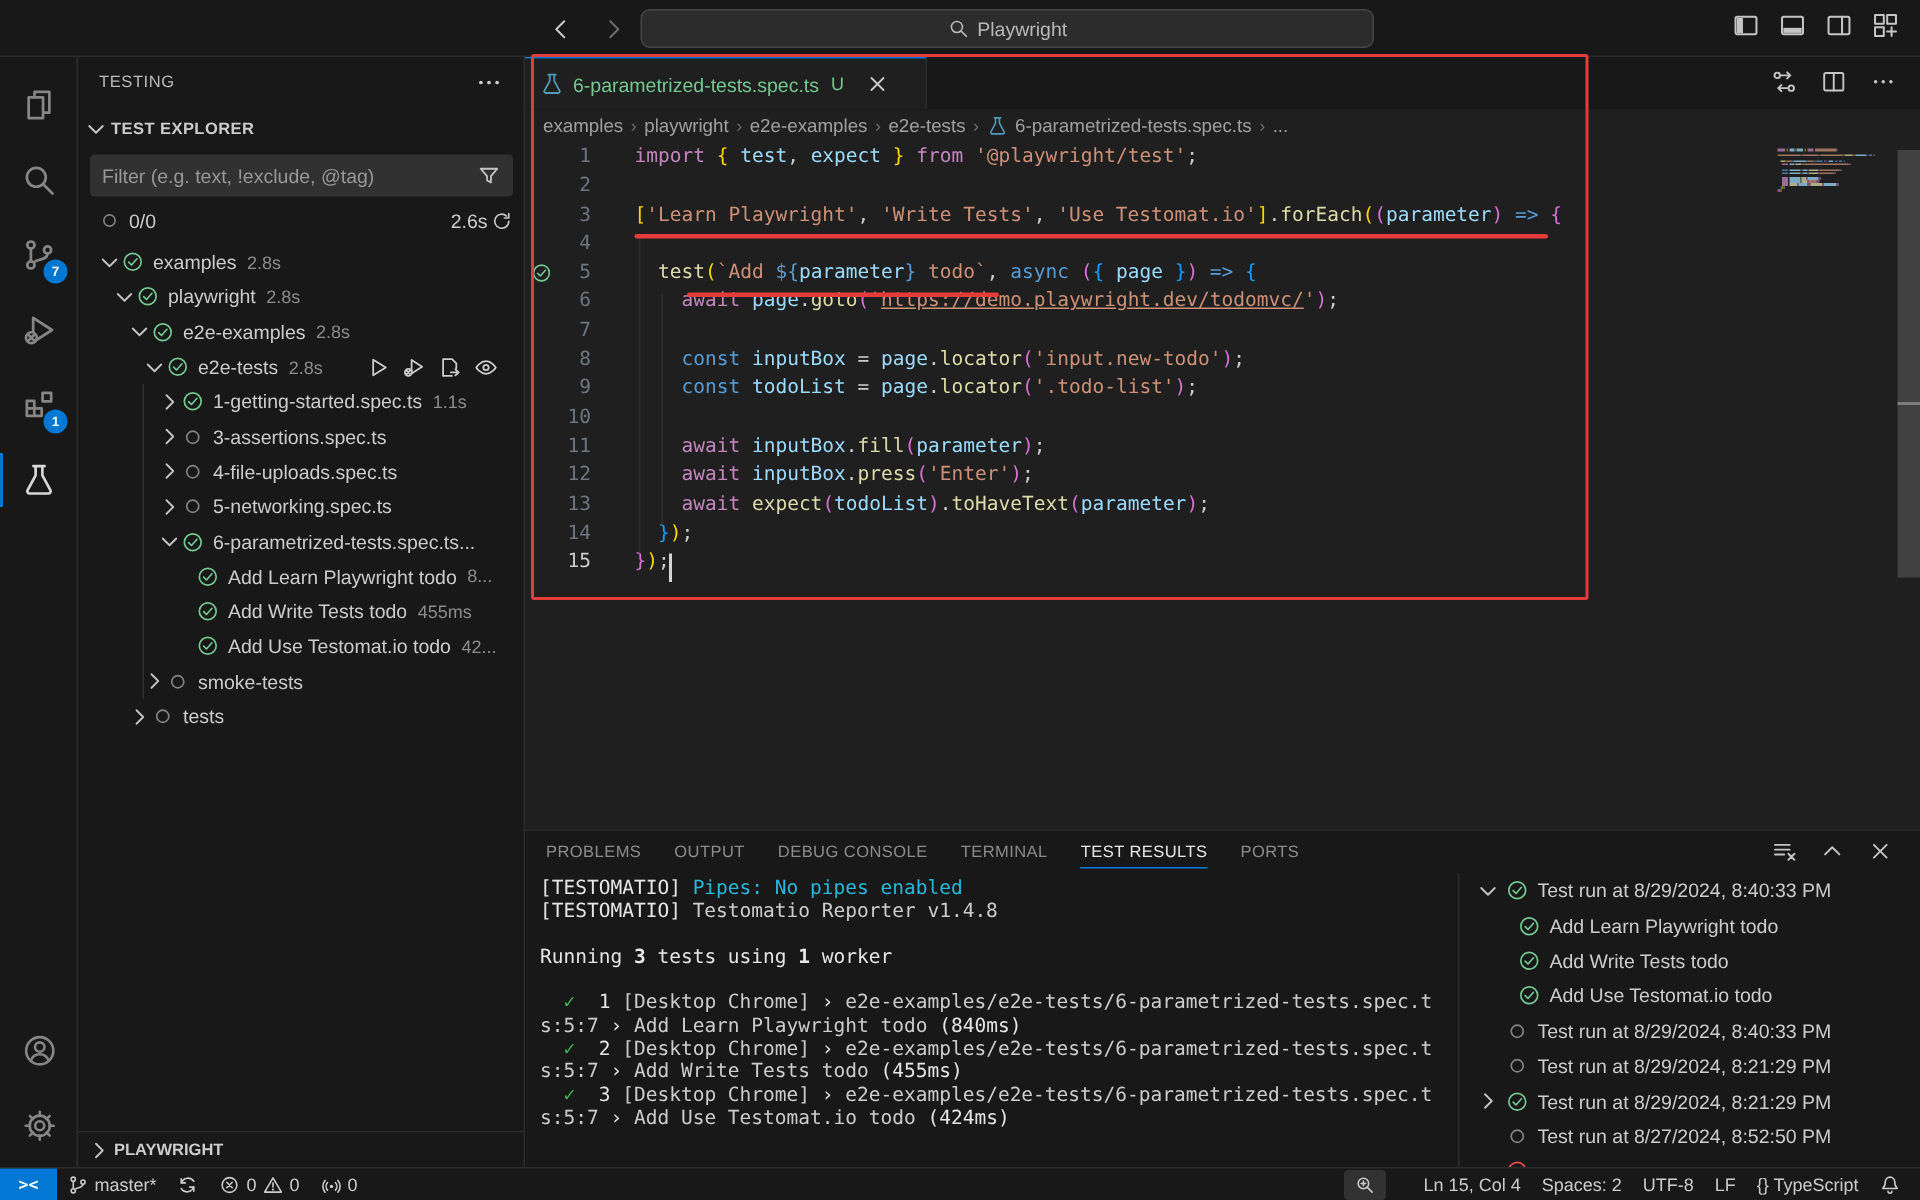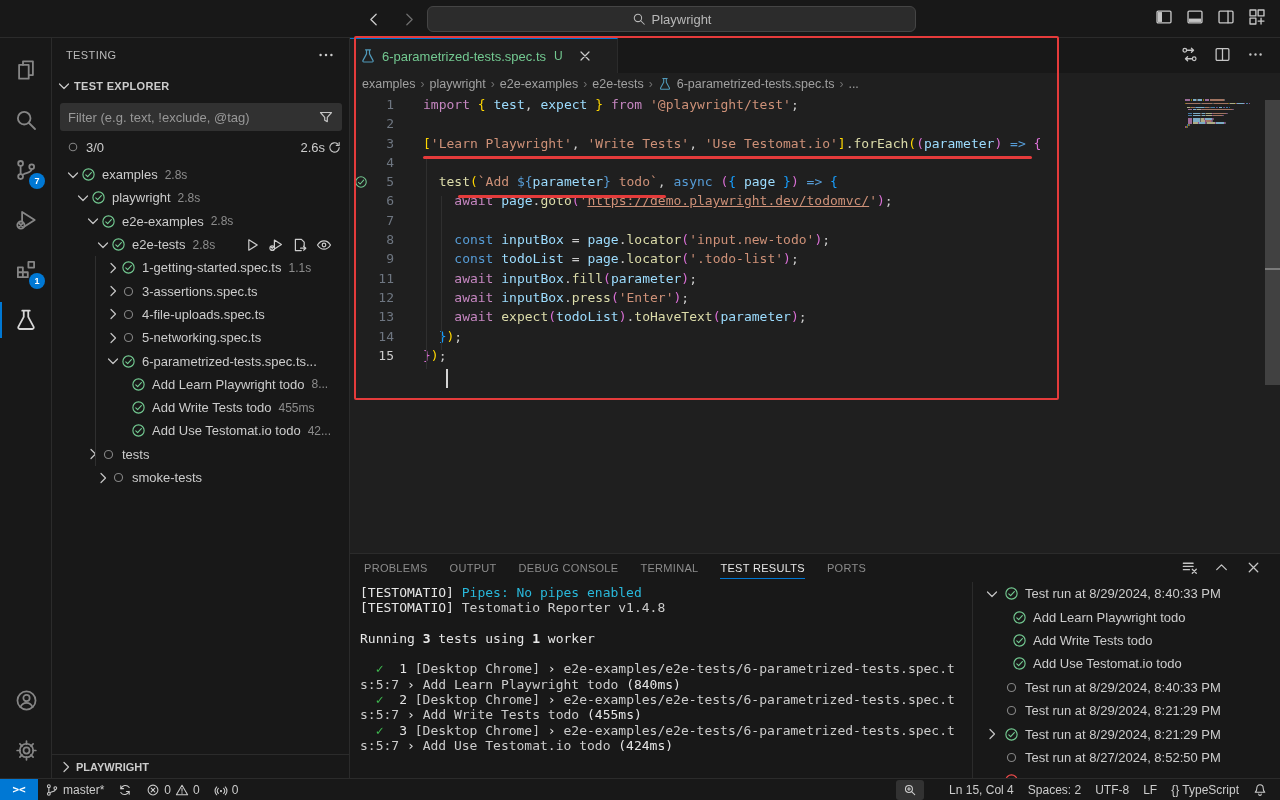--- a/index.html
+++ b/index.html
@@ -302,21 +302,21 @@
             <path d="M2.5 3.5h11L9.3 8.4v4.2l-2.6-1.3V8.4z"></path>
           </svg>
         </span>
     </div>
     <div class="sb-status">
       <span class="ic">
           <svg viewBox="0 0 16 16">
             <circle cx="8" cy="8" r="4.3"></circle>
           </svg>
         </span>
-      <span>3/0</span>
+      <span>0/0</span>
       <span class="right">
         <span>2.6s</span>
         <span class="ic">
             <svg viewBox="0 0 16 16">
               <path d="M13 8a5 5 0 1 1-1.6-3.7"></path>
               <path d="M13 2.6v3.1h-3.1"></path>
             </svg>
           </span>
       </span>
     </div>
@@ -483,41 +483,41 @@
           <span class="chev"></span>
           <span class="ic sic pass" style="width: 15px; height: 15px;">
             <svg viewBox="0 0 16 16">
               <circle cx="8" cy="8" r="6"></circle>
               <path d="M5.1 8.3l2 2 3.9-4.4"></path>
             </svg>
           </span>
           <span class="lbl">Add Use Testomat.io todo</span>
           <span class="tm">42...</span>
         </div>
+        <div class="trow" style="padding-left: 43px;">
+          <span class="chev"><span class="ic " style="width: 16px; height: 16px;"><svg viewBox="0 0 16 16">
+                <path d="M6 3.5L10.5 8L6 12.5"></path>
+              </svg></span></span>
+          <span class="ic sic circ" style="width: 15px; height: 15px;">
+            <svg viewBox="0 0 16 16">
+              <circle cx="8" cy="8" r="4.3"></circle>
+            </svg>
+          </span>
+          <span class="lbl">smoke-tests</span>
+        </div>
         <div class="trow" style="padding-left: 33px;">
           <span class="chev"><span class="ic " style="width: 16px; height: 16px;"><svg viewBox="0 0 16 16">
                 <path d="M6 3.5L10.5 8L6 12.5"></path>
               </svg></span></span>
           <span class="ic sic circ" style="width: 15px; height: 15px;">
             <svg viewBox="0 0 16 16">
               <circle cx="8" cy="8" r="4.3"></circle>
             </svg>
           </span>
           <span class="lbl">tests</span>
-        </div>
-        <div class="trow" style="padding-left: 43px;">
-          <span class="chev"><span class="ic " style="width: 16px; height: 16px;"><svg viewBox="0 0 16 16">
-                <path d="M6 3.5L10.5 8L6 12.5"></path>
-              </svg></span></span>
-          <span class="ic sic circ" style="width: 15px; height: 15px;">
-            <svg viewBox="0 0 16 16">
-              <circle cx="8" cy="8" r="4.3"></circle>
-            </svg>
-          </span>
-          <span class="lbl">smoke-tests</span>
         </div>
       </div>
     <div class="sb-bottom">
       <span class="ic">
           <svg viewBox="0 0 16 16">
             <path d="M6 3.5L10.5 8L6 12.5"></path>
           </svg>
         </span>
       <span>PLAYWRIGHT</span>
     </div>
@@ -585,20 +585,21 @@
       <div class="line"><span class="deco"></span><span class="num">3</span><span class="code"><span class="tk-gold">[</span><span class="tk-str">'Learn Playwright'</span><span class="tk-pl">, </span><span class="tk-str">'Write Tests'</span><span class="tk-pl">, </span><span class="tk-str">'Use Testomat.io'</span><span class="tk-gold">]</span><span class="tk-pl">.</span><span class="tk-fn">forEach</span><span class="tk-gold">(</span><span class="tk-pink">(</span><span class="tk-vr">parameter</span><span class="tk-pink">)</span><span class="tk-pl"> </span><span class="tk-kb">=&gt;</span><span class="tk-pl"> </span><span class="tk-pink">{</span></span></div>
       <div class="line"><span class="deco"></span><span class="num">4</span><span class="code"></span></div>
       <div class="line"><span class="deco"><span class="ic " style="width: 14px; height: 14px;"><svg viewBox="0 0 16 16">
               <circle cx="8" cy="8" r="6"></circle>
               <path d="M5.1 8.3l2 2 3.9-4.4"></path>
             </svg></span></span><span class="num">5</span><span class="code"><span class="tk-pl">  </span><span class="tk-fn">test</span><span class="tk-gold">(</span><span class="tk-str">`Add </span><span class="tk-kb">${</span><span class="tk-vr">parameter</span><span class="tk-kb">}</span><span class="tk-str"> todo`</span><span class="tk-pl">, </span><span class="tk-kb">async</span><span class="tk-pl"> </span><span class="tk-pink">(</span><span class="tk-blub">{</span><span class="tk-pl"> </span><span class="tk-vr">page</span><span class="tk-pl"> </span><span class="tk-blub">}</span><span class="tk-pink">)</span><span class="tk-pl"> </span><span class="tk-kb">=&gt;</span><span class="tk-pl"> </span><span class="tk-blub">{</span></span></div>
       <div class="line"><span class="deco"></span><span class="num">6</span><span class="code"><span class="tk-pl">    </span><span class="tk-kw">await</span><span class="tk-pl"> </span><span class="tk-vr">page</span><span class="tk-pl">.</span><span class="tk-fn">goto</span><span class="tk-pink">(</span><span class="tk-str">'</span><span class="tk-strlink">https://demo.playwright.dev/todomvc/</span><span class="tk-str">'</span><span class="tk-pink">)</span><span class="tk-pl">;</span></span></div>
       <div class="line"><span class="deco"></span><span class="num">7</span><span class="code"></span></div>
       <div class="line"><span class="deco"></span><span class="num">8</span><span class="code"><span class="tk-pl">    </span><span class="tk-kb">const</span><span class="tk-pl"> </span><span class="tk-vr">inputBox</span><span class="tk-pl"> = </span><span class="tk-vr">page</span><span class="tk-pl">.</span><span class="tk-fn">locator</span><span class="tk-pink">(</span><span class="tk-str">'input.new-todo'</span><span class="tk-pink">)</span><span class="tk-pl">;</span></span></div>
       <div class="line"><span class="deco"></span><span class="num">9</span><span class="code"><span class="tk-pl">    </span><span class="tk-kb">const</span><span class="tk-pl"> </span><span class="tk-vr">todoList</span><span class="tk-pl"> = </span><span class="tk-vr">page</span><span class="tk-pl">.</span><span class="tk-fn">locator</span><span class="tk-pink">(</span><span class="tk-str">'.todo-list'</span><span class="tk-pink">)</span><span class="tk-pl">;</span></span></div>
+      <div class="line"><span class="deco"></span><span class="num">10</span><span class="code"></span></div>
       <div class="line"><span class="deco"></span><span class="num">11</span><span class="code"><span class="tk-pl">    </span><span class="tk-kw">await</span><span class="tk-pl"> </span><span class="tk-vr">inputBox</span><span class="tk-pl">.</span><span class="tk-fn">fill</span><span class="tk-pink">(</span><span class="tk-vr">parameter</span><span class="tk-pink">)</span><span class="tk-pl">;</span></span></div>
       <div class="line"><span class="deco"></span><span class="num">12</span><span class="code"><span class="tk-pl">    </span><span class="tk-kw">await</span><span class="tk-pl"> </span><span class="tk-vr">inputBox</span><span class="tk-pl">.</span><span class="tk-fn">press</span><span class="tk-pink">(</span><span class="tk-str">'Enter'</span><span class="tk-pink">)</span><span class="tk-pl">;</span></span></div>
       <div class="line"><span class="deco"></span><span class="num">13</span><span class="code"><span class="tk-pl">    </span><span class="tk-kw">await</span><span class="tk-pl"> </span><span class="tk-fn">expect</span><span class="tk-pink">(</span><span class="tk-vr">todoList</span><span class="tk-pink">)</span><span class="tk-pl">.</span><span class="tk-fn">toHaveText</span><span class="tk-pink">(</span><span class="tk-vr">parameter</span><span class="tk-pink">)</span><span class="tk-pl">;</span></span></div>
       <div class="line"><span class="deco"></span><span class="num">14</span><span class="code"><span class="tk-pl">  </span><span class="tk-blub">}</span><span class="tk-gold">)</span><span class="tk-pl">;</span></span></div>
       <div class="line"><span class="deco"></span><span class="num cur">15</span><span class="code"><span class="tk-pink">}</span><span class="tk-gold">)</span><span class="tk-pl">;</span></span></div>
     </div>
   <div class="minimap" id="minimap">
       <div class="mm-row"><span class="mm-seg" style="width: 4.8px; background: rgb(197, 134, 192);"></span><span class="mm-seg" style="width: 1px; background: transparent;"></span><span class="mm-seg" style="width: 1px; background: rgb(168, 149, 0);"></span><span class="mm-seg" style="width: 1px; background: transparent;"></span><span class="mm-seg" style="width: 3.2px; background: rgb(156, 220, 254);"></span><span class="mm-seg" style="width: 1.6px; background: rgb(119, 119, 119);"></span><span class="mm-seg" style="width: 4.8px; background: rgb(156, 220, 254);"></span><span class="mm-seg" style="width: 1px; background: transparent;"></span><span class="mm-seg" style="width: 1px; background: rgb(168, 149, 0);"></span><span class="mm-seg" style="width: 1px; background: transparent;"></span><span class="mm-seg" style="width: 3.2px; background: rgb(197, 134, 192);"></span><span class="mm-seg" style="width: 1px; background: transparent;"></span><span class="mm-seg" style="width: 14.4px; background: rgb(206, 145, 120);"></span><span class="mm-seg" style="width: 1px; background: rgb(119, 119, 119);"></span></div>
       <div class="mm-row"></div>
       <div class="mm-row"><span class="mm-seg" style="width: 1px; background: rgb(168, 149, 0);"></span><span class="mm-seg" style="width: 14.4px; background: rgb(206, 145, 120);"></span><span class="mm-seg" style="width: 1.6px; background: rgb(119, 119, 119);"></span><span class="mm-seg" style="width: 10.4px; background: rgb(206, 145, 120);"></span><span class="mm-seg" style="width: 1.6px; background: rgb(119, 119, 119);"></span><span class="mm-seg" style="width: 13.6px; background: rgb(206, 145, 120);"></span><span class="mm-seg" style="width: 1px; background: rgb(168, 149, 0);"></span><span class="mm-seg" style="width: 1px; background: rgb(119, 119, 119);"></span><span class="mm-seg" style="width: 5.6px; background: rgb(220, 220, 170);"></span><span class="mm-seg" style="width: 1px; background: rgb(168, 149, 0);"></span><span class="mm-seg" style="width: 1px; background: rgb(176, 95, 176);"></span><span class="mm-seg" style="width: 7.2px; background: rgb(156, 220, 254);"></span><span class="mm-seg" style="width: 1px; background: rgb(176, 95, 176);"></span><span class="mm-seg" style="width: 1px; background: transparent;"></span><span class="mm-seg" style="width: 1.6px; background: rgb(86, 156, 214);"></span><span class="mm-seg" style="width: 1px; background: transparent;"></span><span class="mm-seg" style="width: 1px; background: rgb(176, 95, 176);"></span></div>

